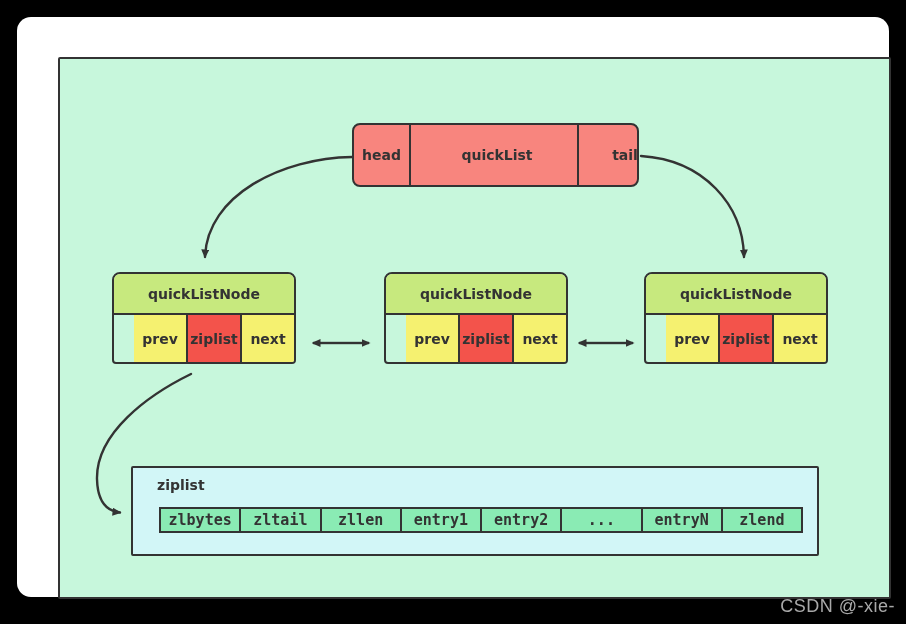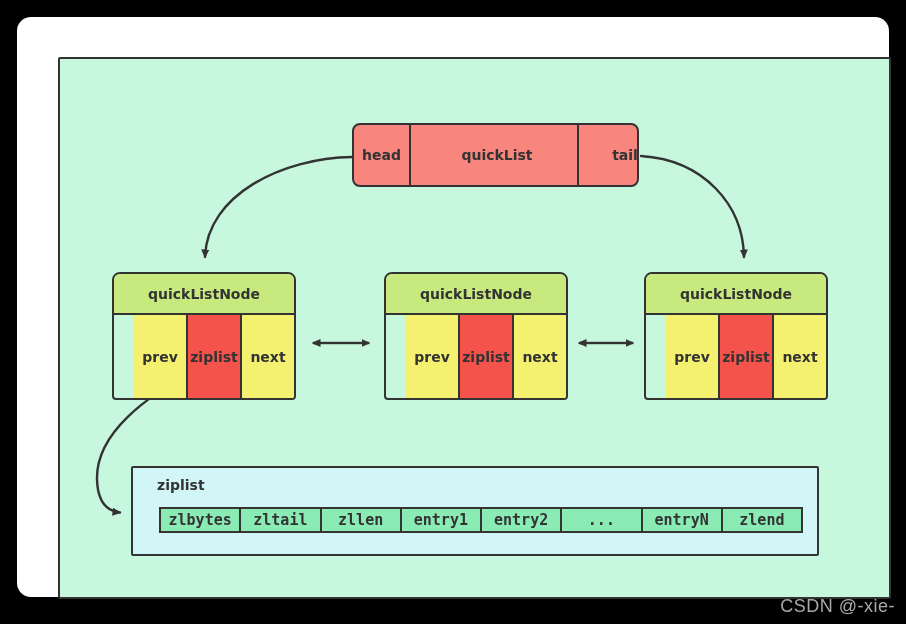--- a/index.html
+++ b/index.html
@@ -46,21 +46,21 @@
     overflow:hidden;
     font-weight:bold;font-size:14px;
   }
   .ql-cell{display:flex;align-items:center;justify-content:center;}
   .ql-head{width:57px;border-right:2px solid var(--stroke-dark);}
   .ql-title{flex:1;padding-left:6px;}
   .ql-tail{width:60px;border-left:2px solid var(--stroke-dark);padding-left:34px;}
 
   
   .node{
-    position:absolute;top:213px;width:184px;height:128px;
+    position:absolute;top:213px;width:184px;height:92px;
     border:2px solid var(--stroke-dark);
     border-radius:8px 8px 4px 4px;
     overflow:hidden;
     display:flex;flex-direction:column;
     font-weight:bold;font-size:14px;text-align:center;
   }
   .node-header{
     height:41px;flex:0 0 41px;
     background:var(--node-header-fill);
     border-bottom:2px solid var(--stroke-dark);

